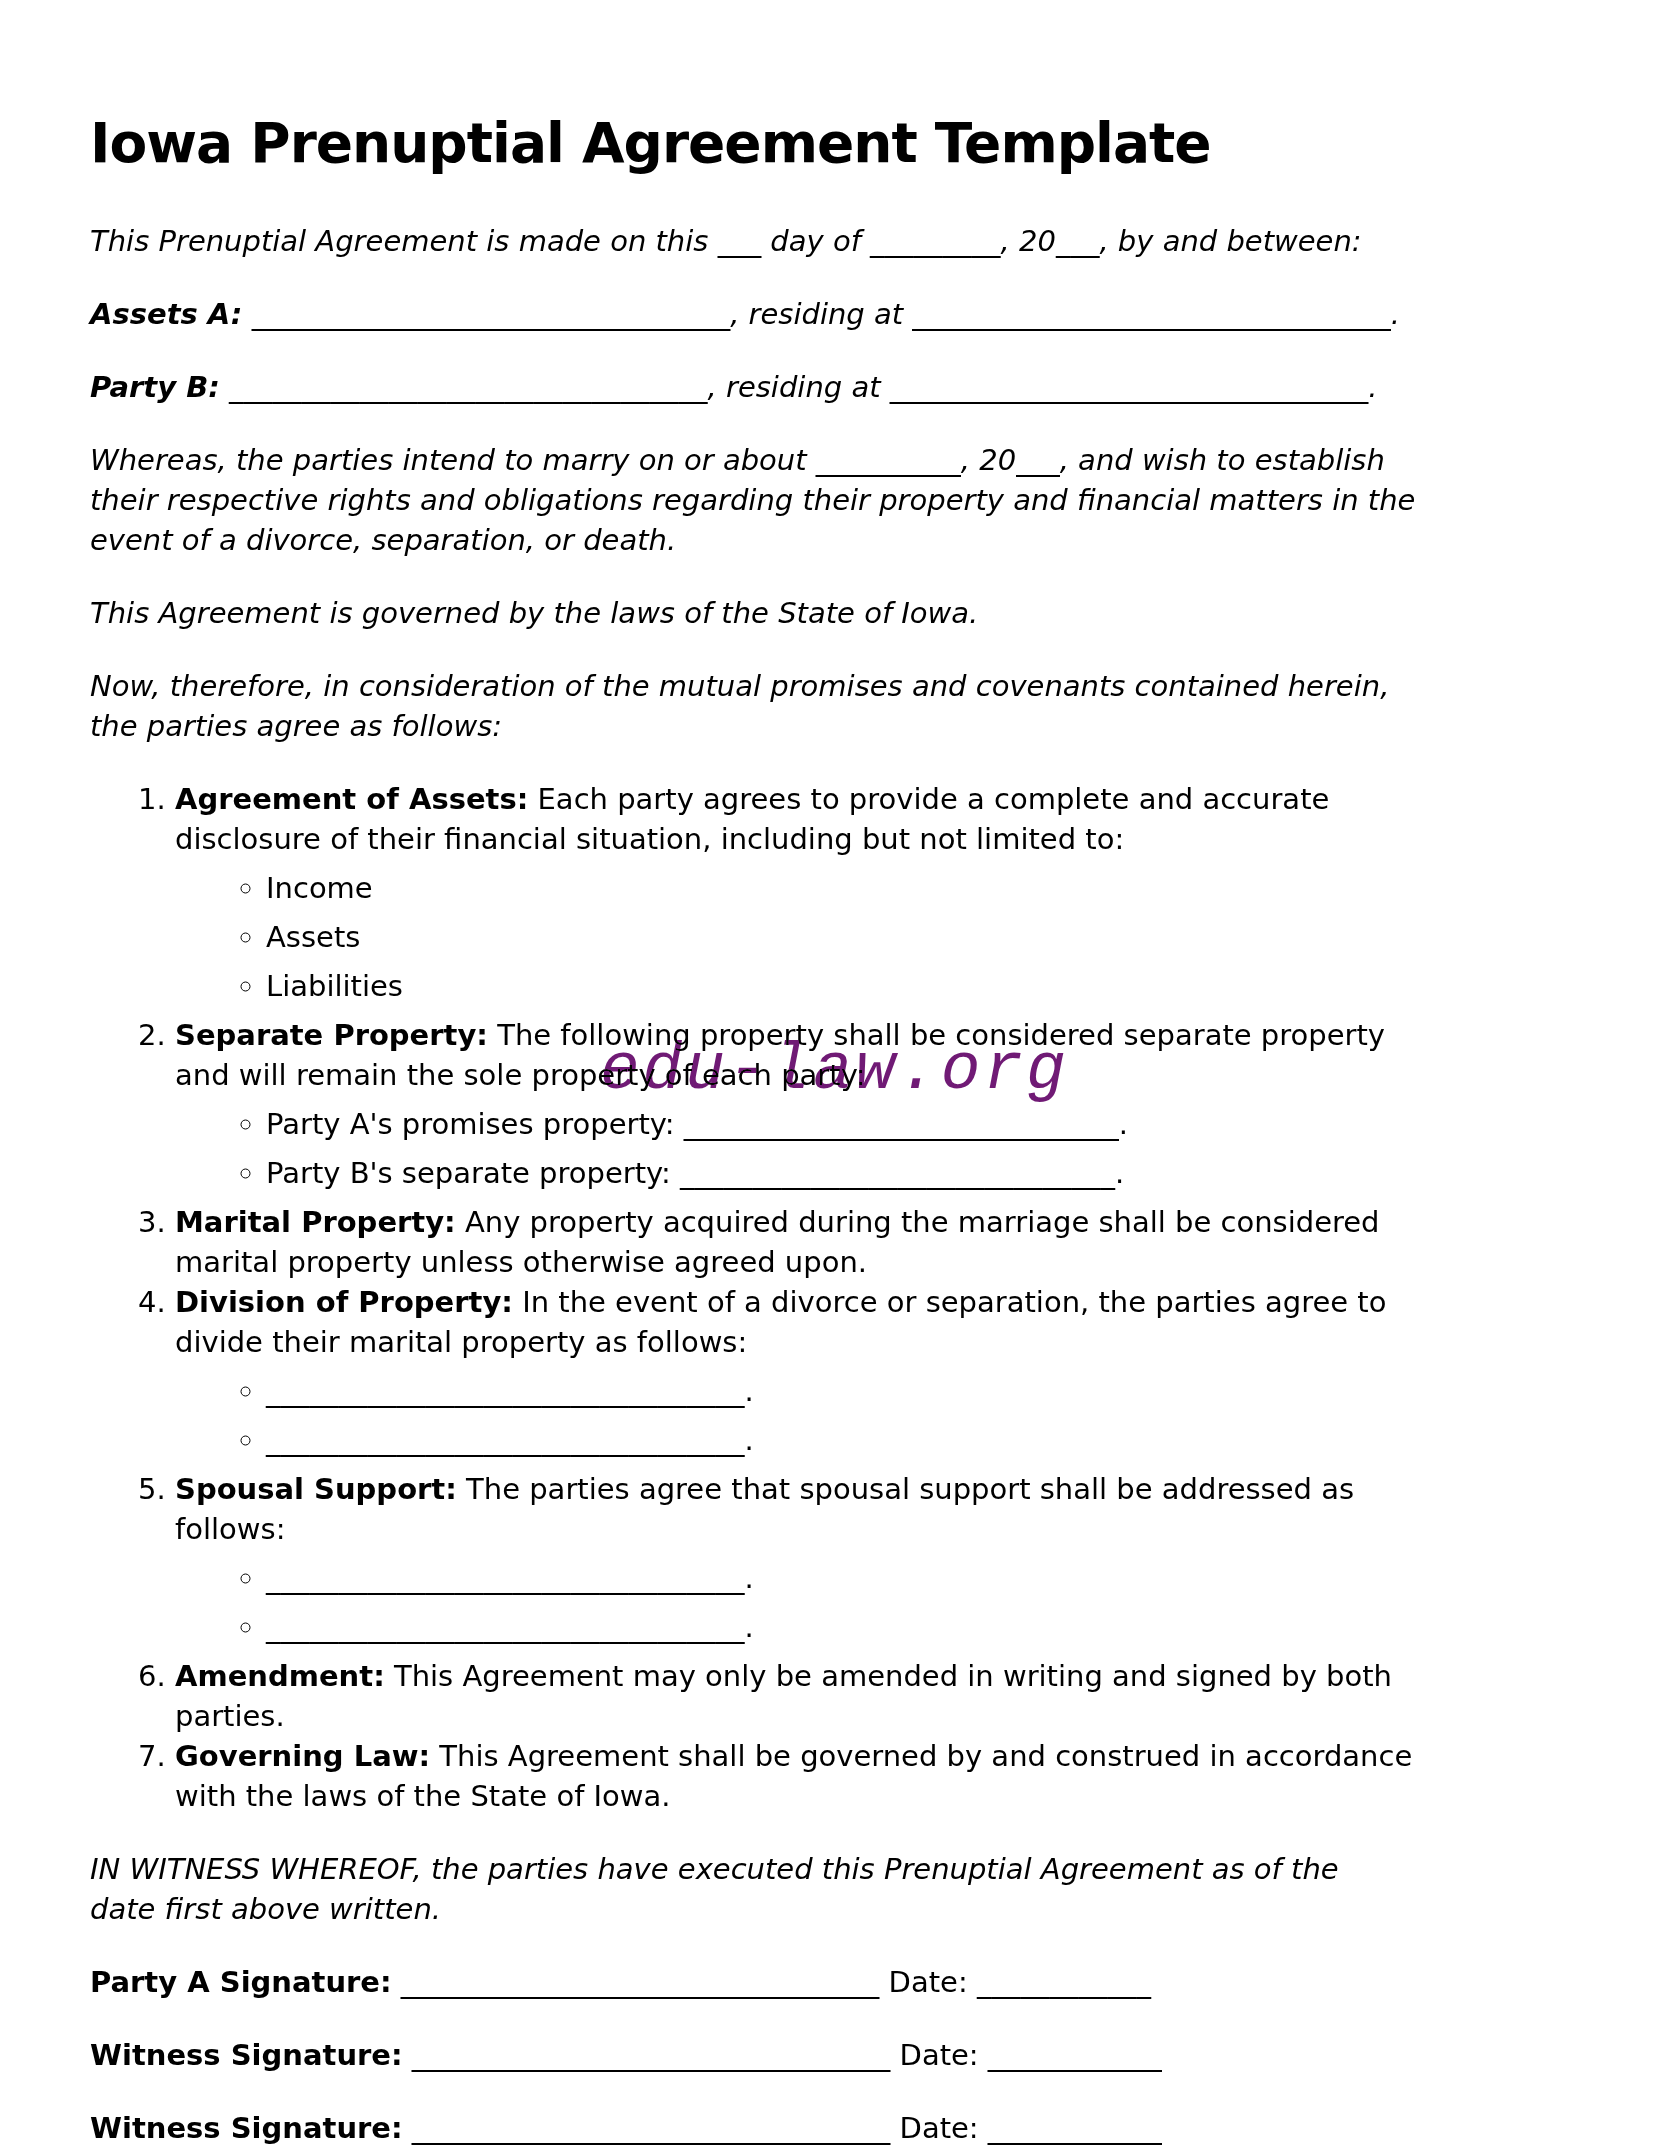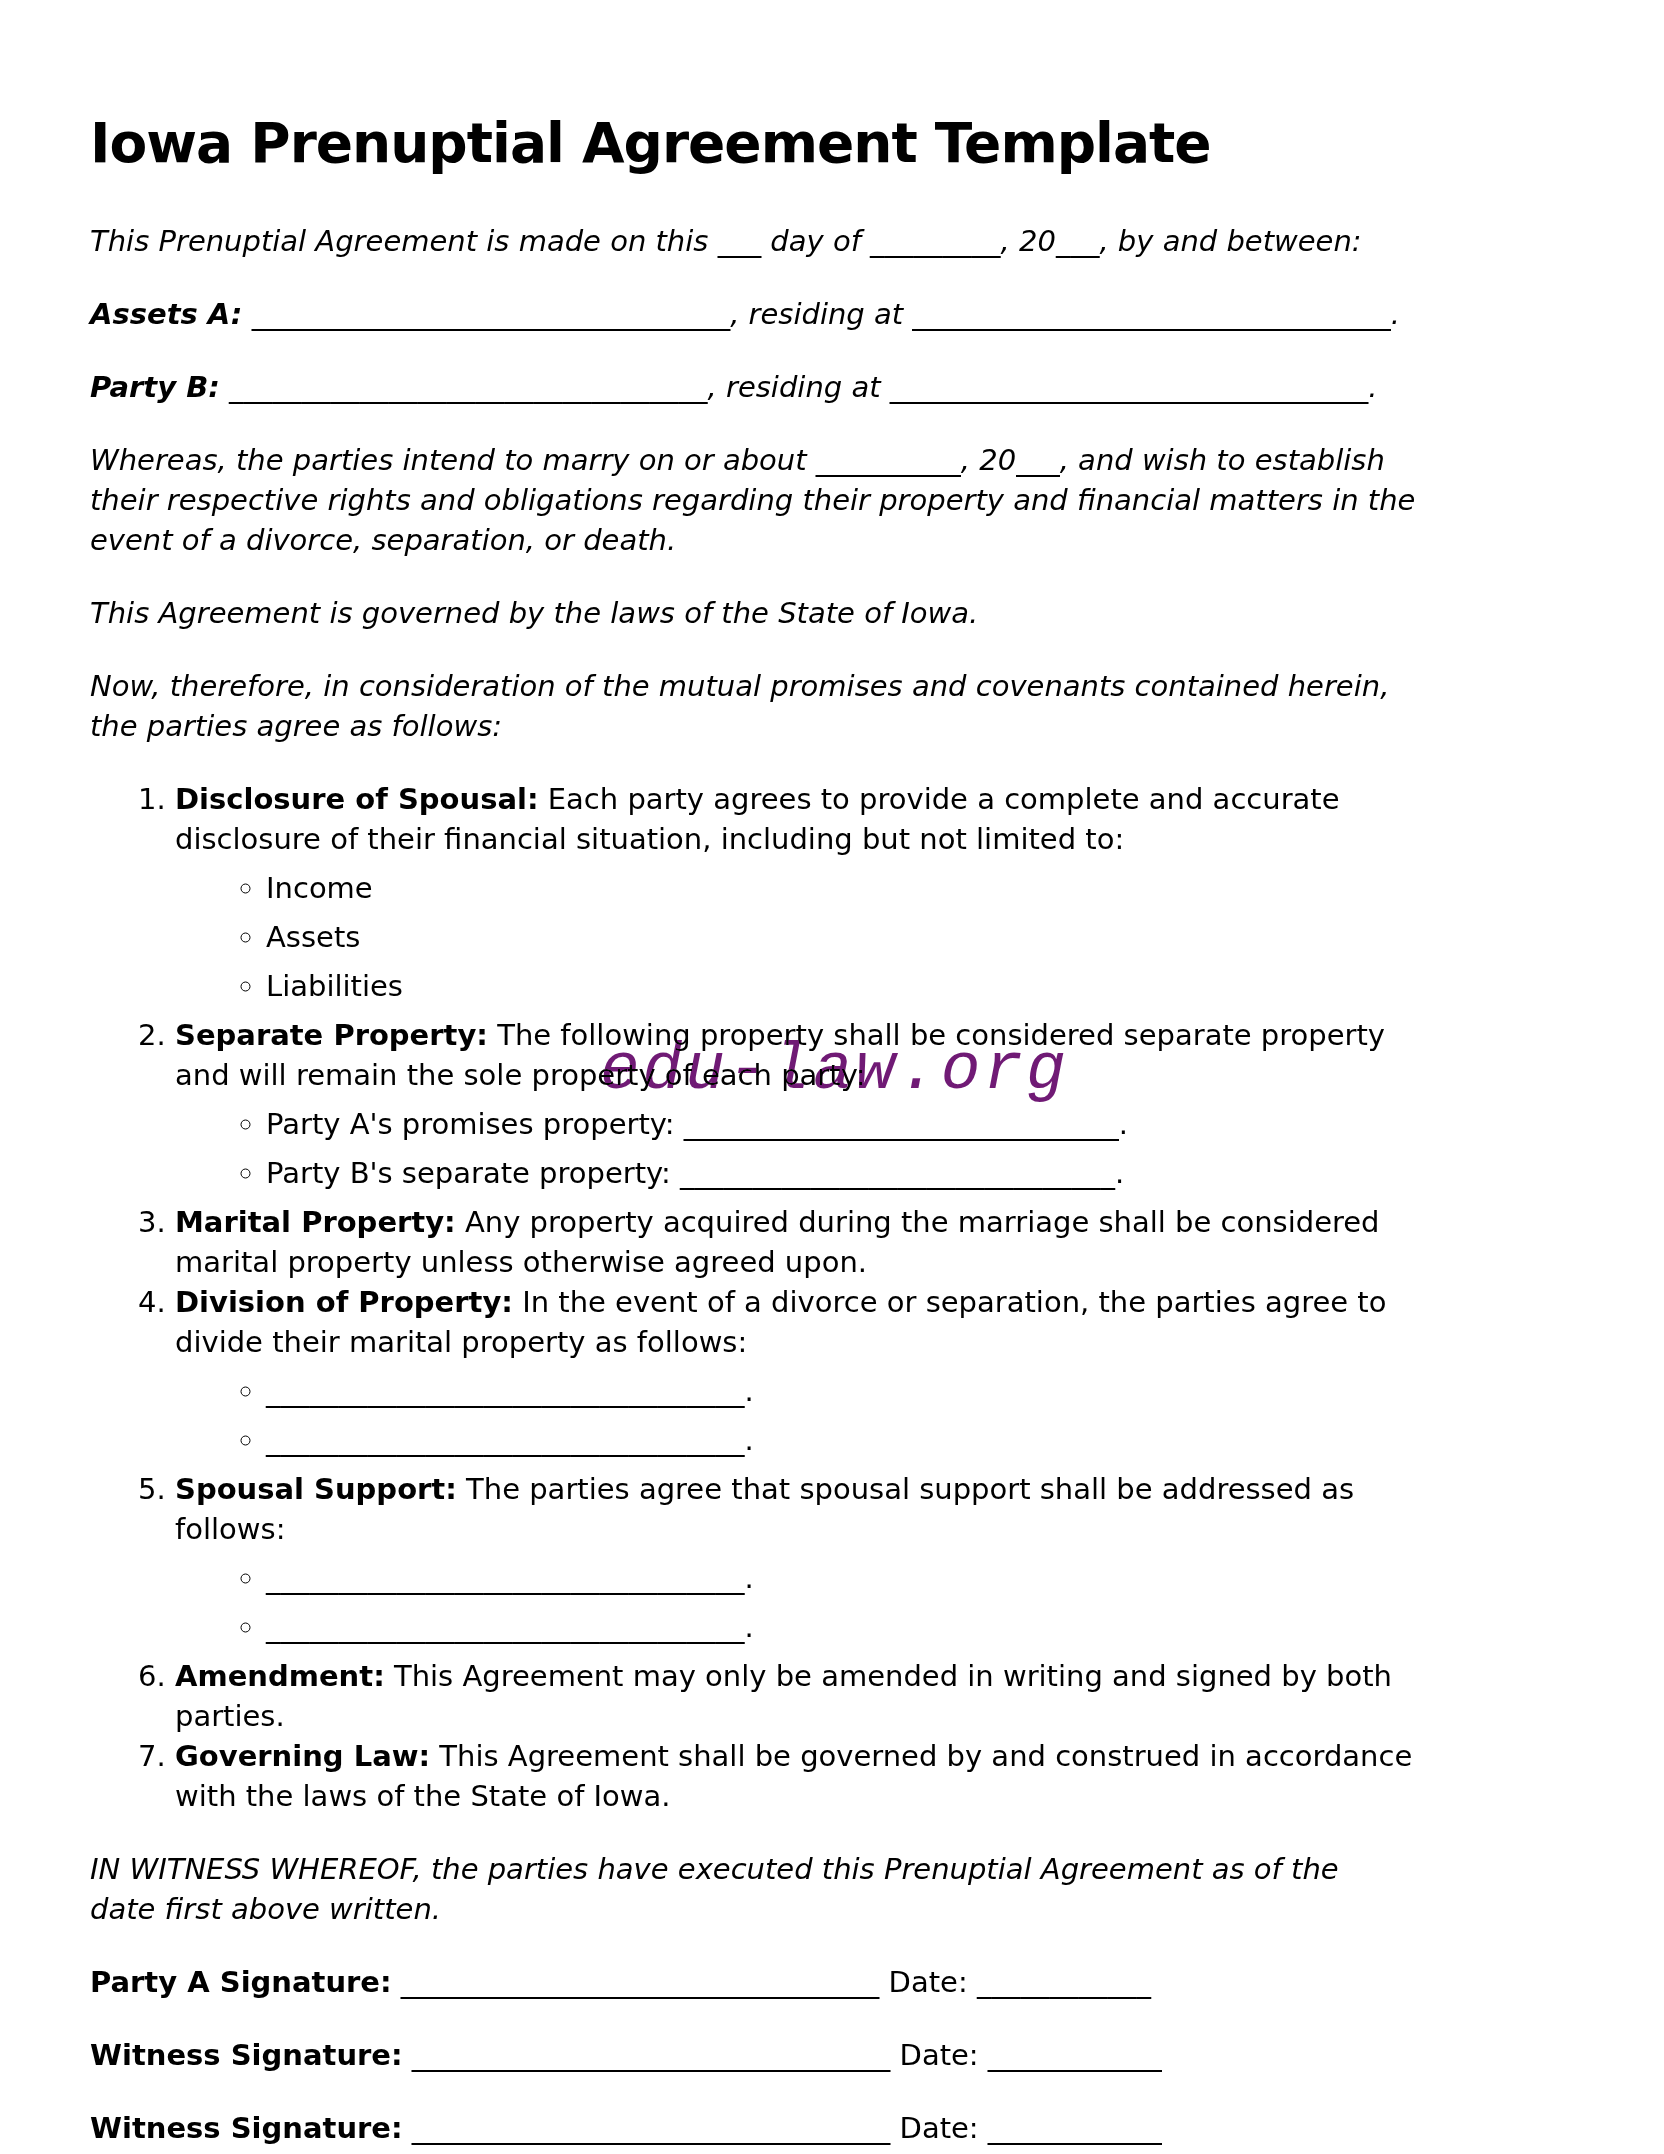--- a/index.html
+++ b/index.html
@@ -80,21 +80,21 @@
 their respective rights and obligations regarding their property and financial matters in the
 event of a divorce, separation, or death.</p>
 
   <p>This Agreement is governed by the laws of the State of Iowa.</p>
 
   <p class="ml">Now, therefore, in consideration of the mutual promises and covenants contained herein,
 the parties agree as follows:</p>
 
   <ol class="terms">
     <li>
-      <b>Disclosure of Spousal:</b>
+      <b>Agreement of Assets:</b>
       <span class="ml">Each party agrees to provide a complete and accurate
 disclosure of their financial situation, including but not limited to:</span>
       <ul class="subs">
         <li>Income</li>
         <li>Assets</li>
         <li>Liabilities</li>
       </ul>
     </li>
     <li>
       <b>Separate Property:</b>

